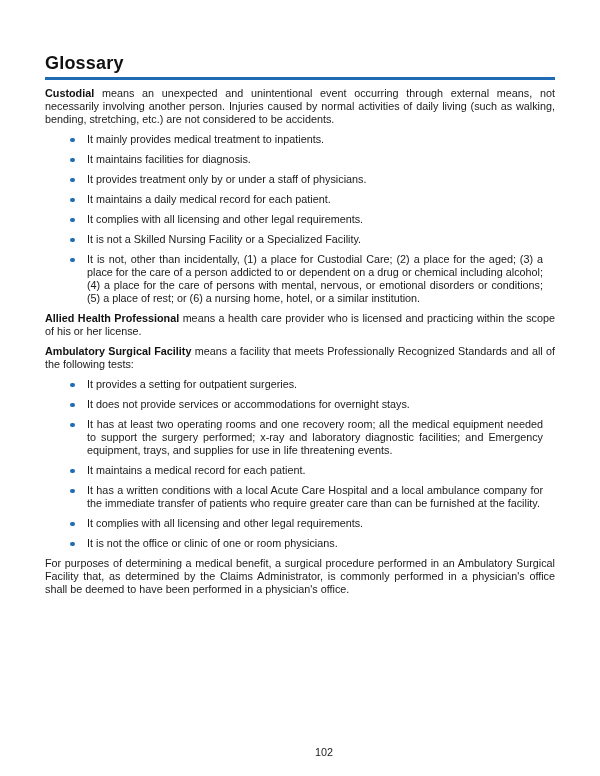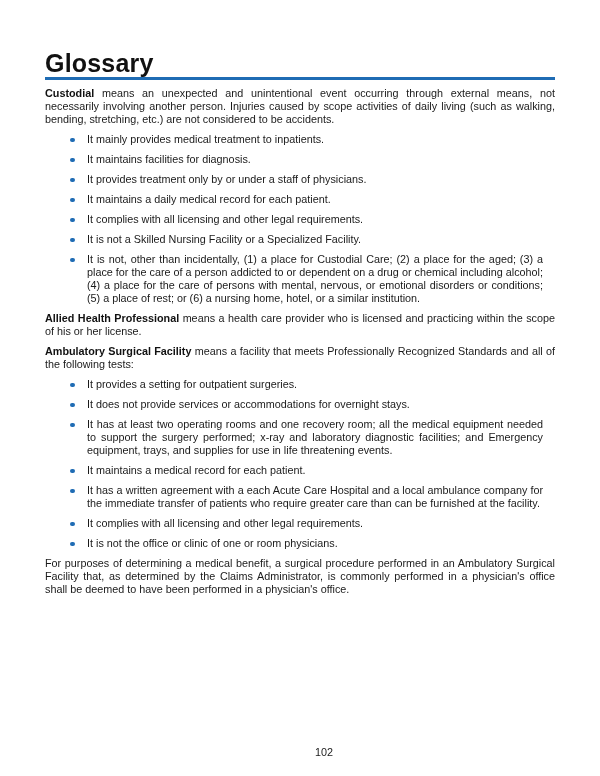--- a/index.html
+++ b/index.html
@@ -14,21 +14,21 @@
   }
   .page {
     position: absolute;
     inset: 0;
     padding: 53px 45px 0 45px;
     box-sizing: border-box;
   }
   .doc-header { margin: 0 0 0 0; }
   h1.title {
     margin: 0;
-    font-size: 25px;
+    font-size: 18px;
     line-height: 21px;
     font-weight: bold;
     color: #111111;
     letter-spacing: 0.2px;
   }
   .title-rule {
     height: 3px;
     margin-top: 3px;
     background: var(--accent, #1f6cb4);
   }
@@ -78,38 +78,38 @@
 </head>
 <body>
 
 <div class="page">
   <header class="doc-header">
     <h1 class="title">Glossary</h1>
     <div class="title-rule"></div>
   </header>
 
   <main class="doc-body" id="doc-body">
-      <p class="para"><strong>Custodial</strong><span> means an unexpected and unintentional event occurring through external means, not necessarily involving another person. Injuries caused by scope activities of daily living (such as walking, bending, stretching, etc.) are not considered to be accidents.</span></p>
+      <p class="para"><strong>Custodial</strong><span> means an unexpected and unintentional event occurring through external means, not necessarily involving another person. Injuries caused by normal activities of daily living (such as walking, bending, stretching, etc.) are not considered to be accidents.</span></p>
       <ul class="bullets">
         <li><span>It mainly provides medical treatment to inpatients.</span></li>
         <li><span>It maintains facilities for diagnosis.</span></li>
         <li><span>It provides treatment only by or under a staff of physicians.</span></li>
         <li><span>It maintains a daily medical record for each patient.</span></li>
         <li><span>It complies with all licensing and other legal requirements.</span></li>
         <li><span>It is not a Skilled Nursing Facility or a Specialized Facility.</span></li>
         <li><span>It is not, other than incidentally, (1) a place for Custodial Care; (2) a place for the aged; (3) a place for the care of a person addicted to or dependent on a drug or chemical including alcohol; (4) a place for the care of persons with mental, nervous, or emotional disorders or conditions; (5) a place of rest; or (6) a nursing home, hotel, or a similar institution.</span></li>
       </ul>
       <p class="para"><strong>Allied Health Professional</strong><span> means a health care provider who is licensed and practicing within the scope of his or her license.</span></p>
       <p class="para"><strong>Ambulatory Surgical Facility</strong><span> means a facility that meets Professionally Recognized Standards and all of the following tests:</span></p>
       <ul class="bullets">
         <li><span>It provides a setting for outpatient surgeries.</span></li>
         <li><span>It does not provide services or accommodations for overnight stays.</span></li>
         <li><span>It has at least two operating rooms and one recovery room; all the medical equipment needed to support the surgery performed; x-ray and laboratory diagnostic facilities; and Emergency equipment, trays, and supplies for use in life threatening events.</span></li>
         <li><span>It maintains a medical record for each patient.</span></li>
-        <li><span>It has a written agreement with a each Acute Care Hospital and a local ambulance company for the immediate transfer of patients who require greater care than can be furnished at the facility.</span></li>
+        <li><span>It has a written conditions with a local Acute Care Hospital and a local ambulance company for the immediate transfer of patients who require greater care than can be furnished at the facility.</span></li>
         <li><span>It complies with all licensing and other legal requirements.</span></li>
         <li><span>It is not the office or clinic of one or room physicians.</span></li>
       </ul>
       <p class="para"><span>For purposes of determining a medical benefit, a surgical procedure performed in an Ambulatory Surgical Facility that, as determined by the Claims Administrator, is commonly performed in a physician's office shall be deemed to have been performed in a physician's office.</span></p>
     </main>
 
   <footer class="doc-footer">
     <span>102</span>
   </footer>
 </div>

